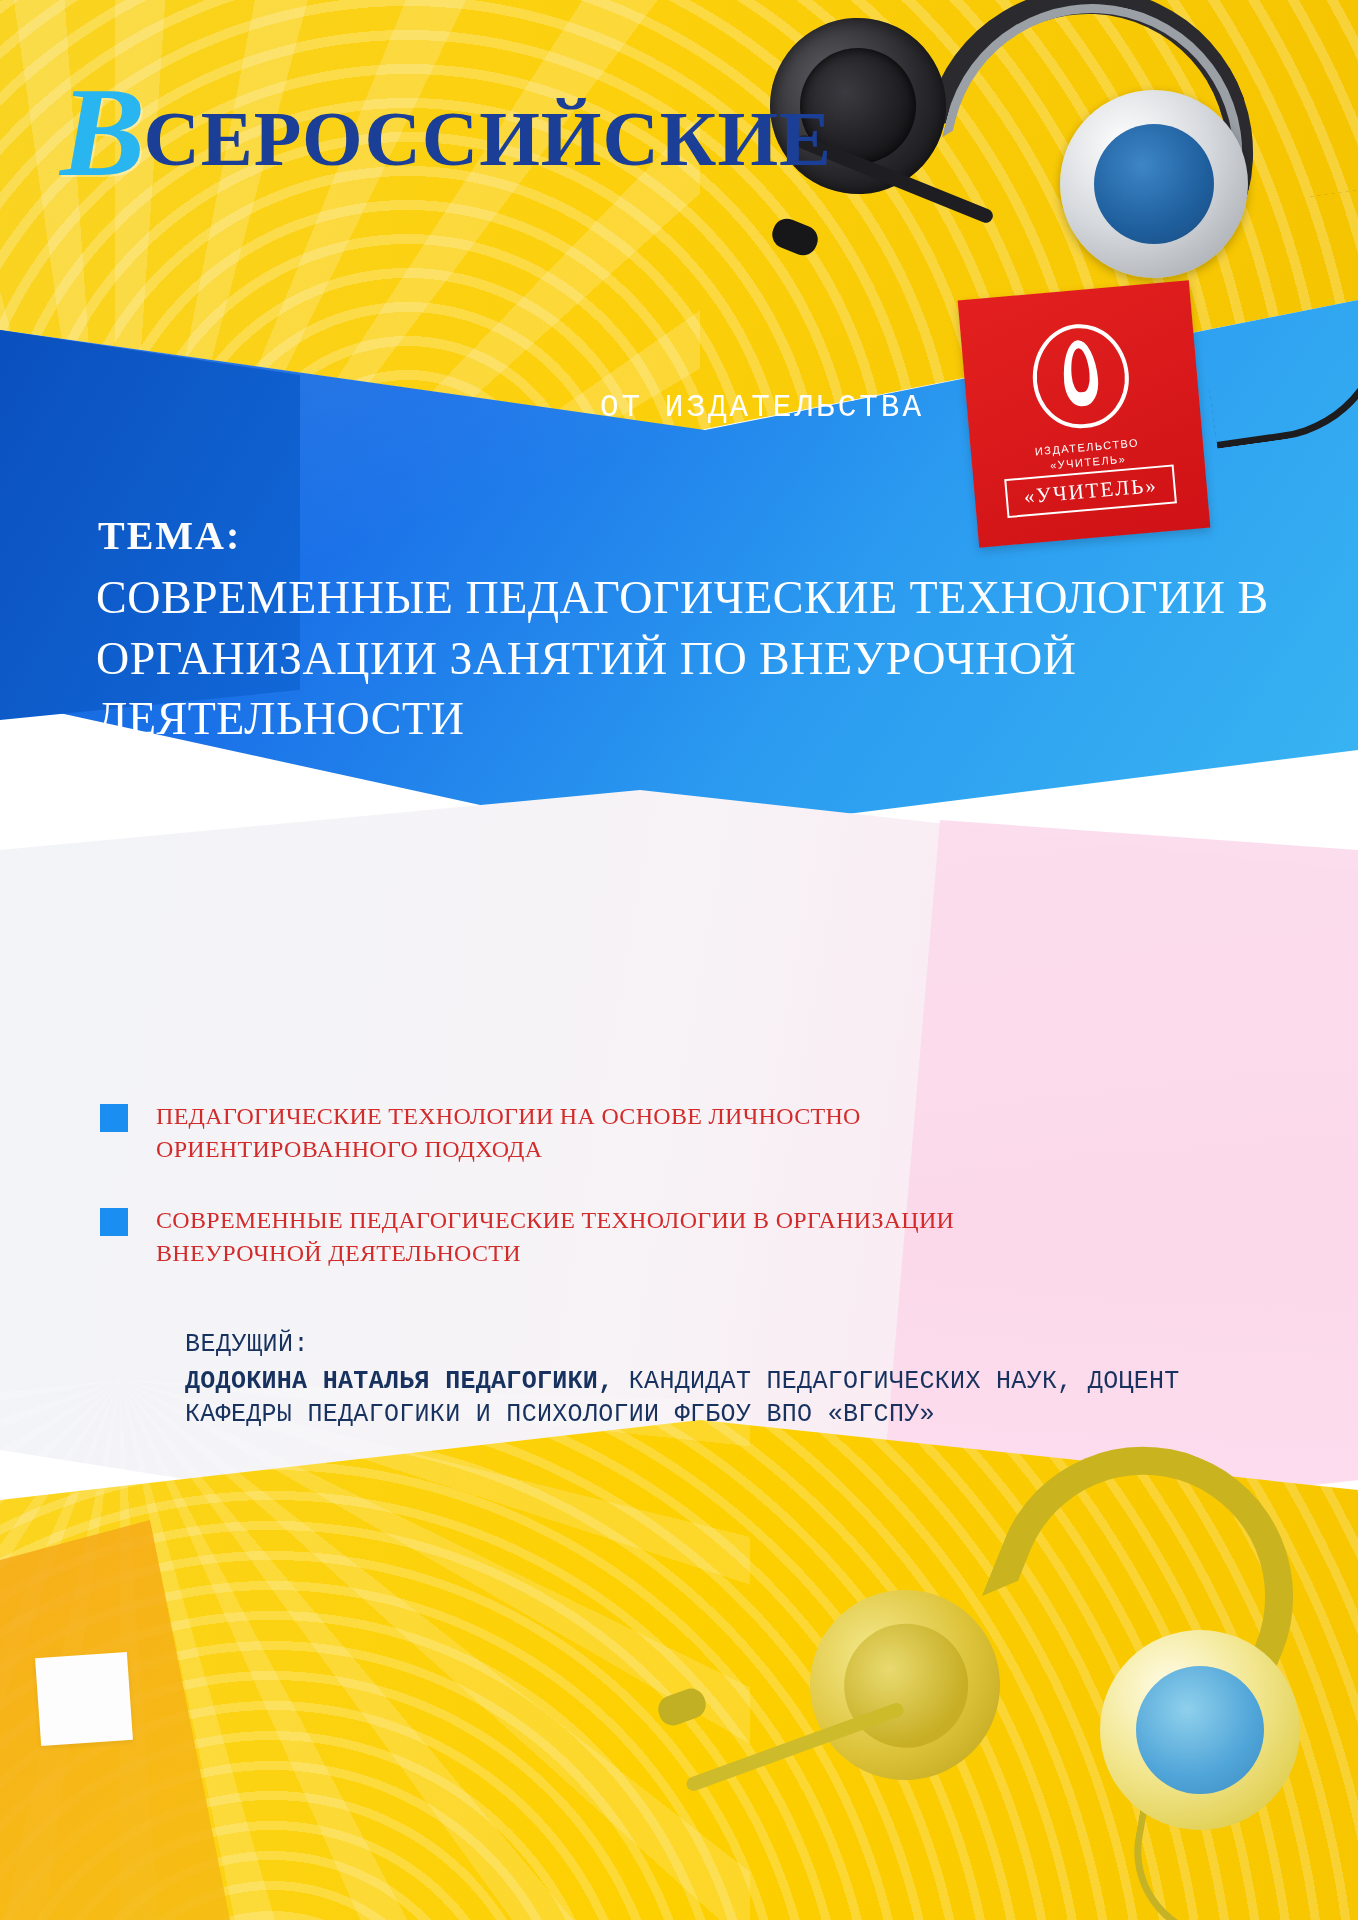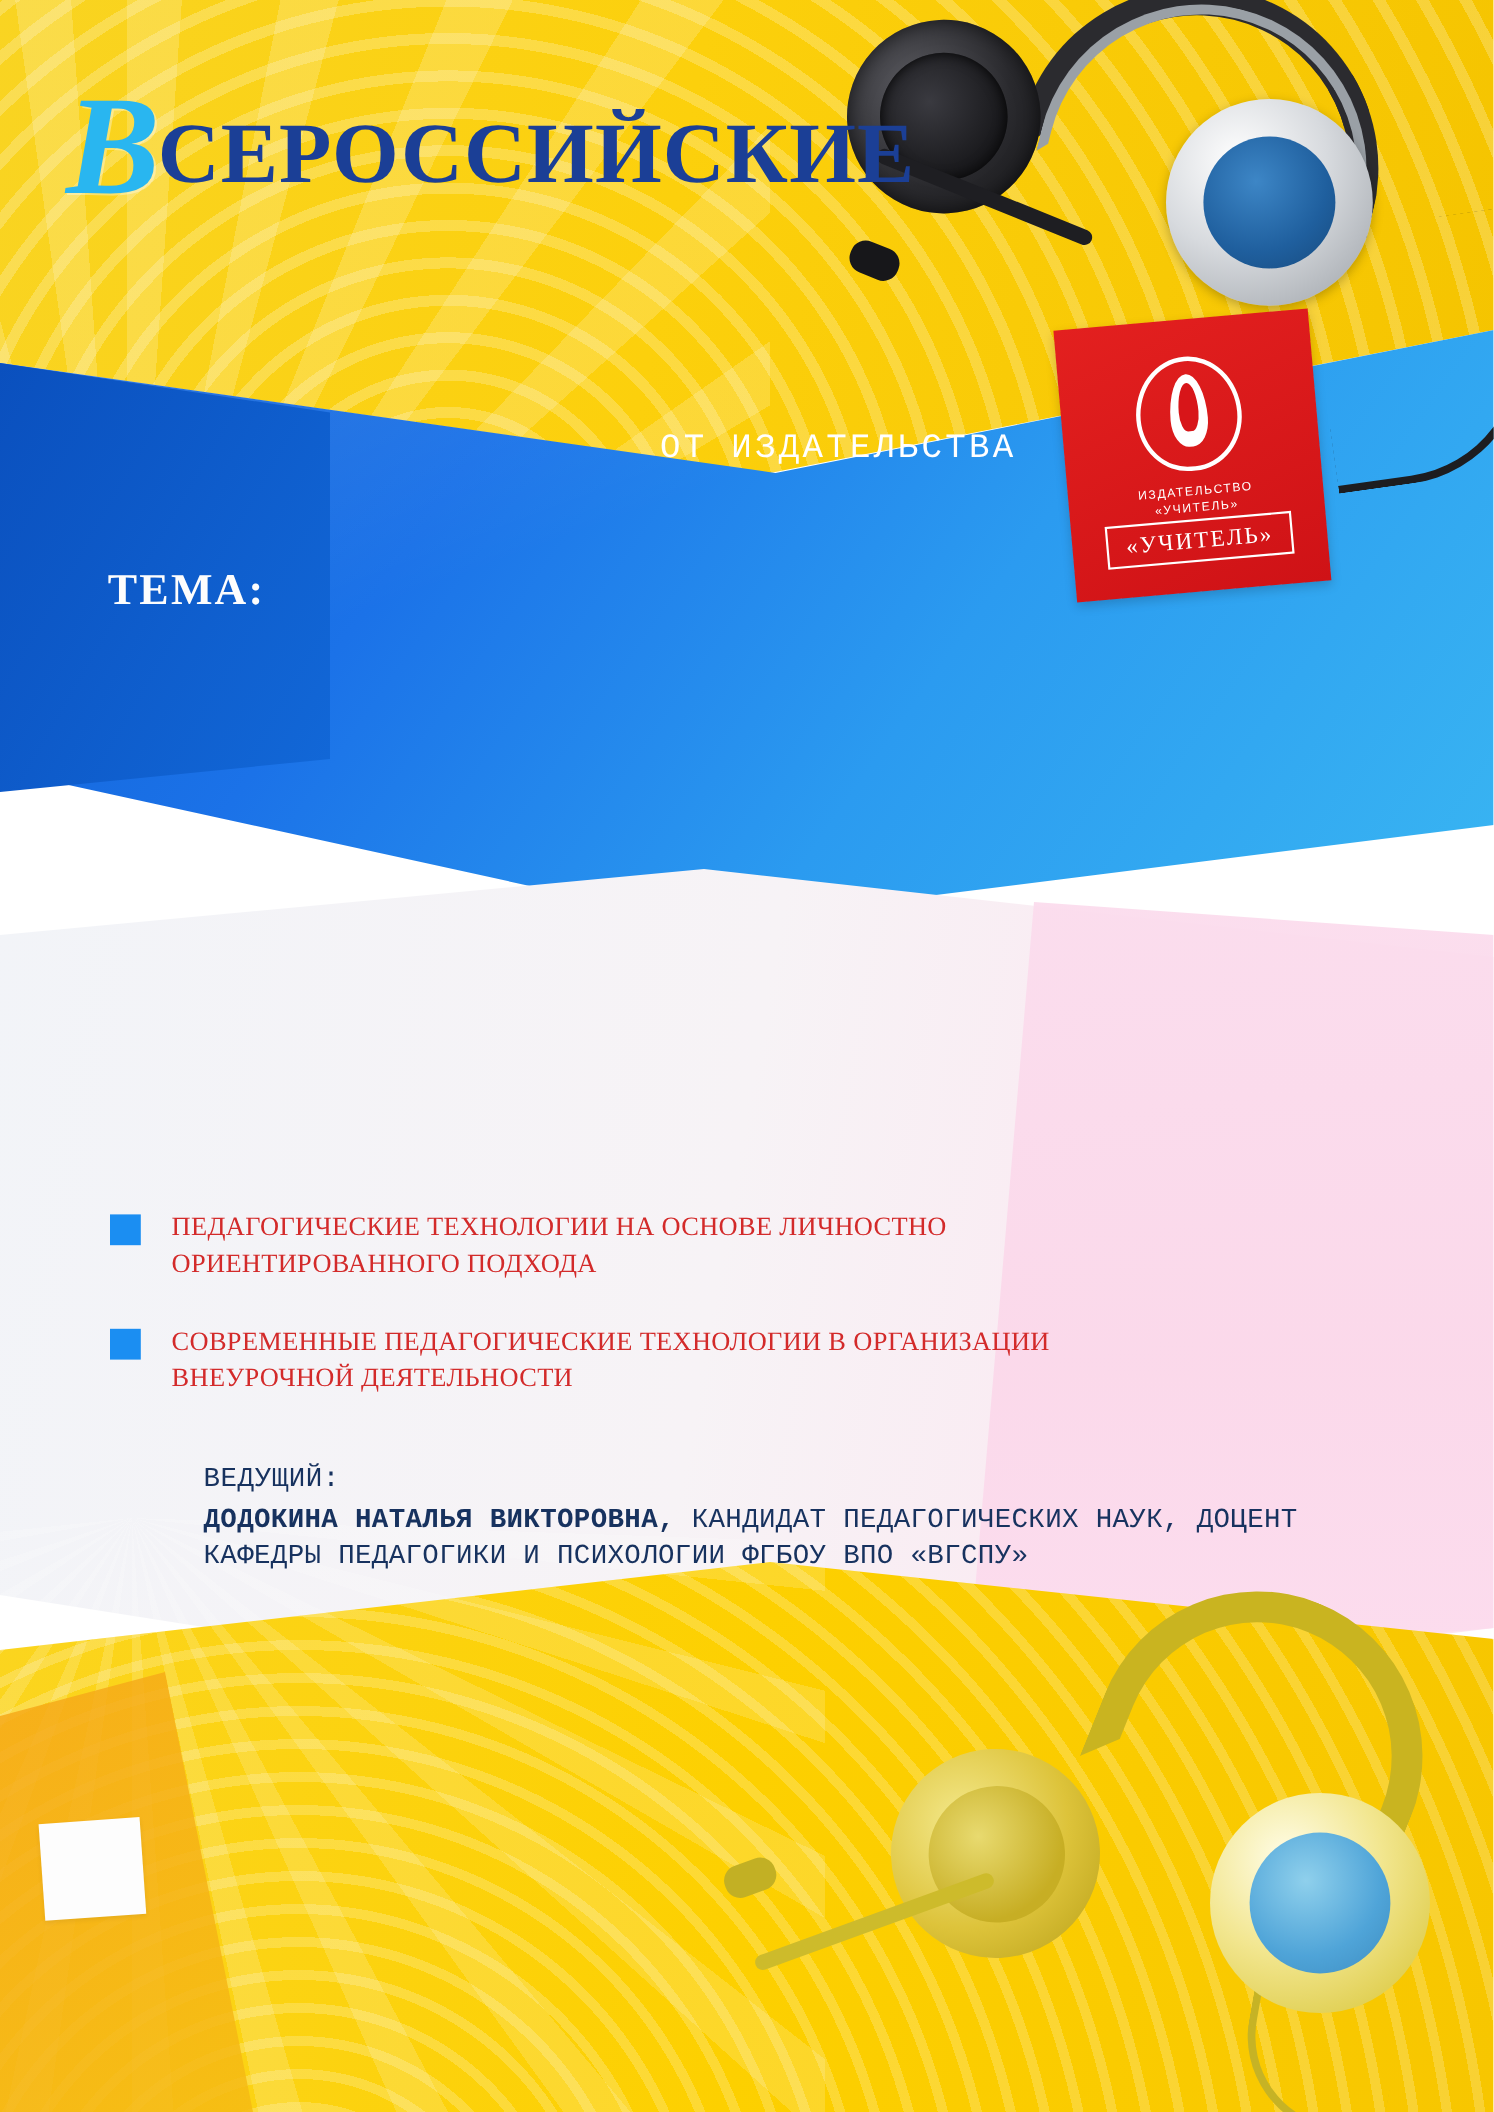--- a/index.html
+++ b/index.html
@@ -513,35 +513,36 @@
       <div class="flame"></div>
     </div>
     <div class="pub-sub">
       <div>ИЗДАТЕЛЬСТВО</div>
       <div>«УЧИТЕЛЬ»</div>
     </div>
     <div class="pub-name">«УЧИТЕЛЬ»</div>
   </div>
 
   <div class="tema-label">ТЕМА:</div>
+  <div class="main-title">СОВРЕМЕННЫЕ ПЕДАГОГИЧЕСКИЕ ТЕХНОЛОГИИ В ОРГАНИЗАЦИИ ЗАНЯТИЙ ПО ВНЕУРОЧНОЙ ДЕЯТЕЛЬНОСТИ</div>
 
   <div class="bullets">
     <div class="bullet-row">
       <div class="bullet-sq"></div>
       <div class="bullet-txt">ПЕДАГОГИЧЕСКИЕ ТЕХНОЛОГИИ НА ОСНОВЕ ЛИЧНОСТНО ОРИЕНТИРОВАННОГО ПОДХОДА</div>
     </div>
     <div class="bullet-row">
       <div class="bullet-sq"></div>
       <div class="bullet-txt">СОВРЕМЕННЫЕ ПЕДАГОГИЧЕСКИЕ ТЕХНОЛОГИИ В ОРГАНИЗАЦИИ ВНЕУРОЧНОЙ ДЕЯТЕЛЬНОСТИ</div>
     </div>
   </div>
 
   <div class="presenter">
     <div class="presenter-label">ВЕДУЩИЙ:</div>
-    <div class="presenter-body"><b>ДОДОКИНА НАТАЛЬЯ ВИКТОРОВНА,</b><span> КАНДИДАТ ПЕДАГОГИЧЕСКИХ НАУК, ДОЦЕНТ КАФЕДРЫ ПЕДАГОГИКИ И ПСИХОЛОГИИ ФГБОУ ВПО «ВГСПУ»</span></div>
+    <div class="presenter-body"><b>ДОДОКИНА НАТАЛЬЯ ПЕДАГОГИКИ,</b><span> КАНДИДАТ ПЕДАГОГИЧЕСКИХ НАУК, ДОЦЕНТ КАФЕДРЫ ПЕДАГОГИКИ И ПСИХОЛОГИИ ФГБОУ ВПО «ВГСПУ»</span></div>
   </div>
 
   <div class="headset-bottom">
     <div class="hb-cable"></div>
     <div class="hb-band"></div>
     <div class="hb-cup-left"></div>
     <div class="hb-mic"></div>
     <div class="hb-mic-tip"></div>
     <div class="hb-cup-right">
       <div class="hb-logo">

